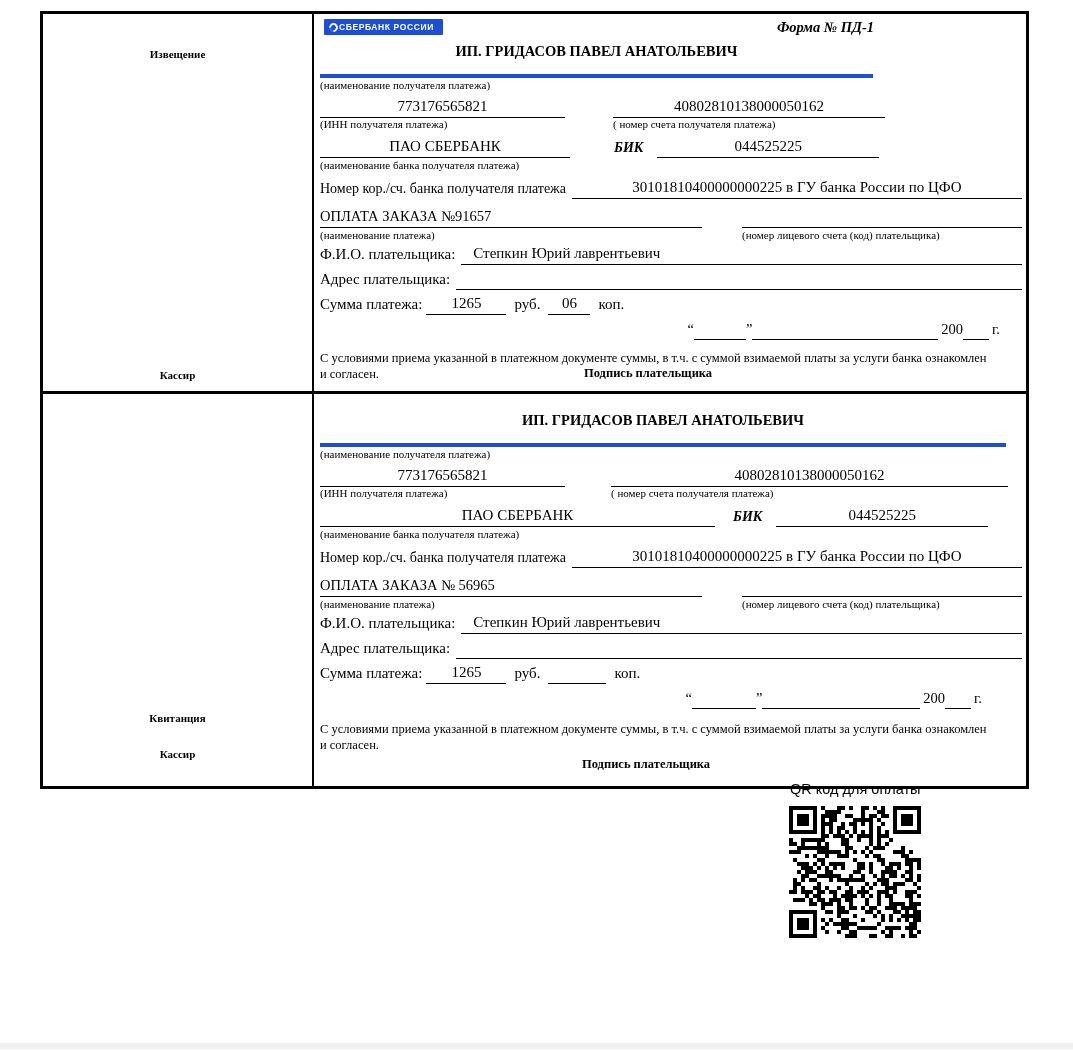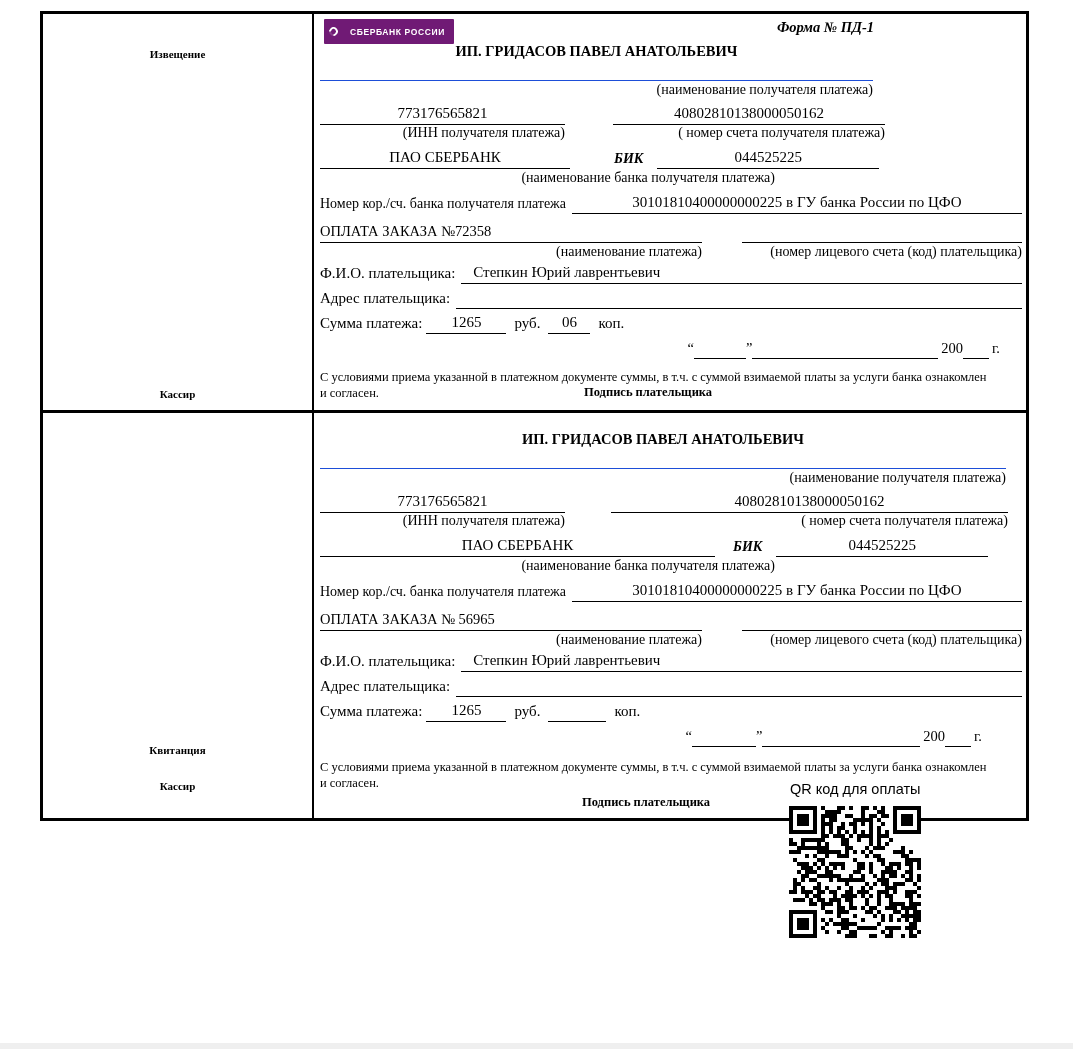--- a/index.html
+++ b/index.html
@@ -17,28 +17,28 @@
   .side-abs { position:absolute; width:100%; }
   .notice-cashier { bottom:10px; }
   .receipt-title { bottom:62px; }
   .receipt-cashier { bottom:26px; }
 
   .content { flex:1; padding:3px 4px 8px 6px; position:relative; }
   .section--notice .content { min-height:352px; }
   .section--receipt .content { min-height:392px; padding-top:18px; }
 
   .hdr { display:flex; justify-content:space-between; align-items:flex-start; margin:2px 0 2px 4px; height:22px; }
-  .logo { display:flex; align-items:center; gap:12px; background:#701a75; color:#fff; padding:2px 9px 2px 5px; height:25px; border-radius:1px; }
+  .logo { display:flex; align-items:center; gap:1px; background:#1d4ed8; color:#fff; padding:2px 9px 2px 5px; height:16px; border-radius:1px; }
   .logo-emblem { width:9px; height:9px; border-radius:50%; border:2px solid #fff; border-left-color:rgba(255,255,255,0.15); transform:rotate(-45deg); flex:0 0 auto; }
   .logo-text { font-family:"Liberation Sans", sans-serif; font-weight:bold; font-size:8.5px; letter-spacing:.6px; white-space:nowrap; }
   .form-no { font-weight:bold; font-style:italic; font-size:14.5px; margin-right:148px; }
 
-  .title { width:553px; text-align:center; font-weight:bold; font-size:14.5px; border-bottom:1px solid #1d4ed8; padding-bottom:20px; }
+  .title { width:553px; text-align:center; font-weight:bold; font-size:14.5px; border-bottom:4px solid #1d4ed8; padding-bottom:14px; }
   .section--receipt .title { width:686px; }
-  .cap { font-size:14px; text-align:right; }
+  .cap { font-size:11px; text-align:left; }
   .cap-title { width:553px; margin:1px 0 7px; }
   .section--receipt .cap-title { width:686px; }
 
   .row-flex { display:flex; }
   .fld { border-bottom:1px solid #000; text-align:center; font-size:15px; padding-bottom:2px; }
   .blank { border-bottom:1px solid #000; }
   .inn-fld { width:245px; }
   .acc-fld { width:272px; margin-left:48px; }
   .section--receipt .acc-fld { flex:1; margin-left:46px; margin-right:14px; }
   .cap-inn { width:245px; }
@@ -137,21 +137,21 @@
           <div class="fld bik-fld">044525225</div>
         </div>
         <div class="cap cap-bank">(наименование банка получателя платежа)</div>
 
         <div class="korr-row">
           <div class="plain-lbl">Номер кор./сч. банка получателя платежа</div>
           <div class="fld korr-fld">30101810400000000225 в ГУ банка России по ЦФО</div>
         </div>
 
         <div class="purpose-row">
-          <div class="purpose-fld">ОПЛАТА ЗАКАЗА №72358</div>
+          <div class="purpose-fld">ОПЛАТА ЗАКАЗА №91657</div>
           <div class="blank code-blank"></div>
         </div>
         <div class="row-flex caps-purpose">
           <div class="cap cap-pname">(наименование платежа)</div>
           <div class="cap cap-pcode">(номер лицевого счета (код) плательщика)</div>
         </div>
 
         <div class="pair-row">
           <div class="lbl">Ф.И.О. плательщика:</div>
           <div class="fld fio-fld">Степкин Юрий лаврентьевич</div>

